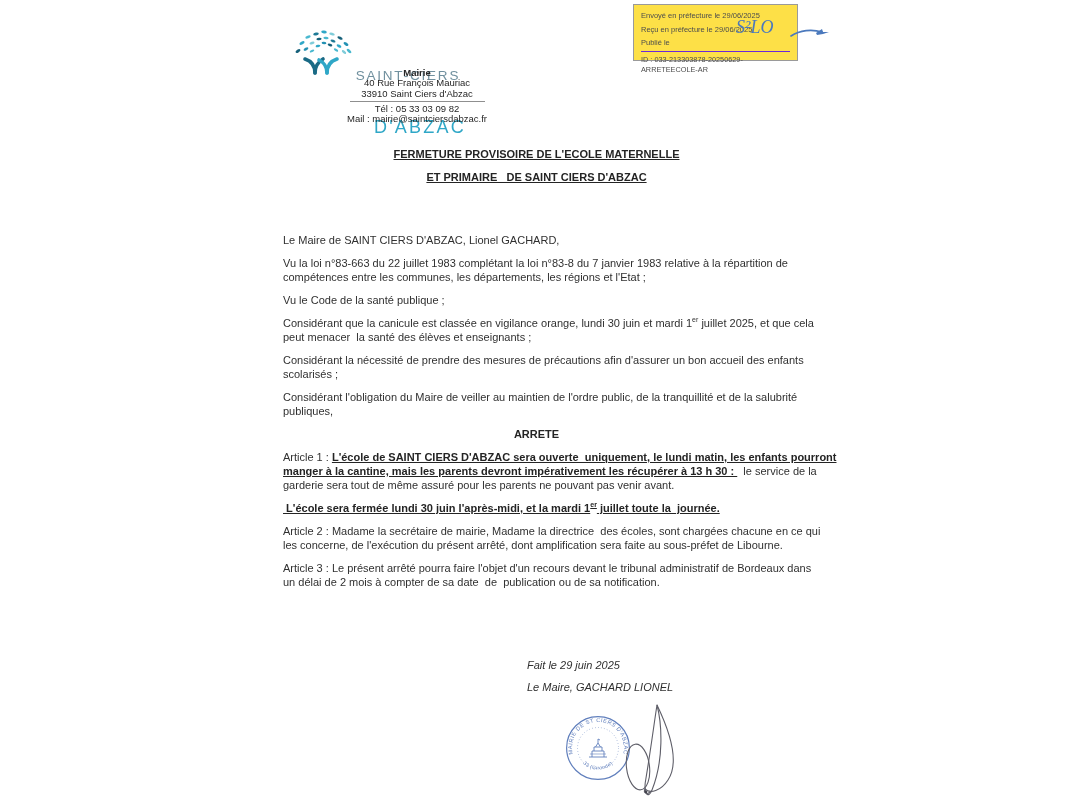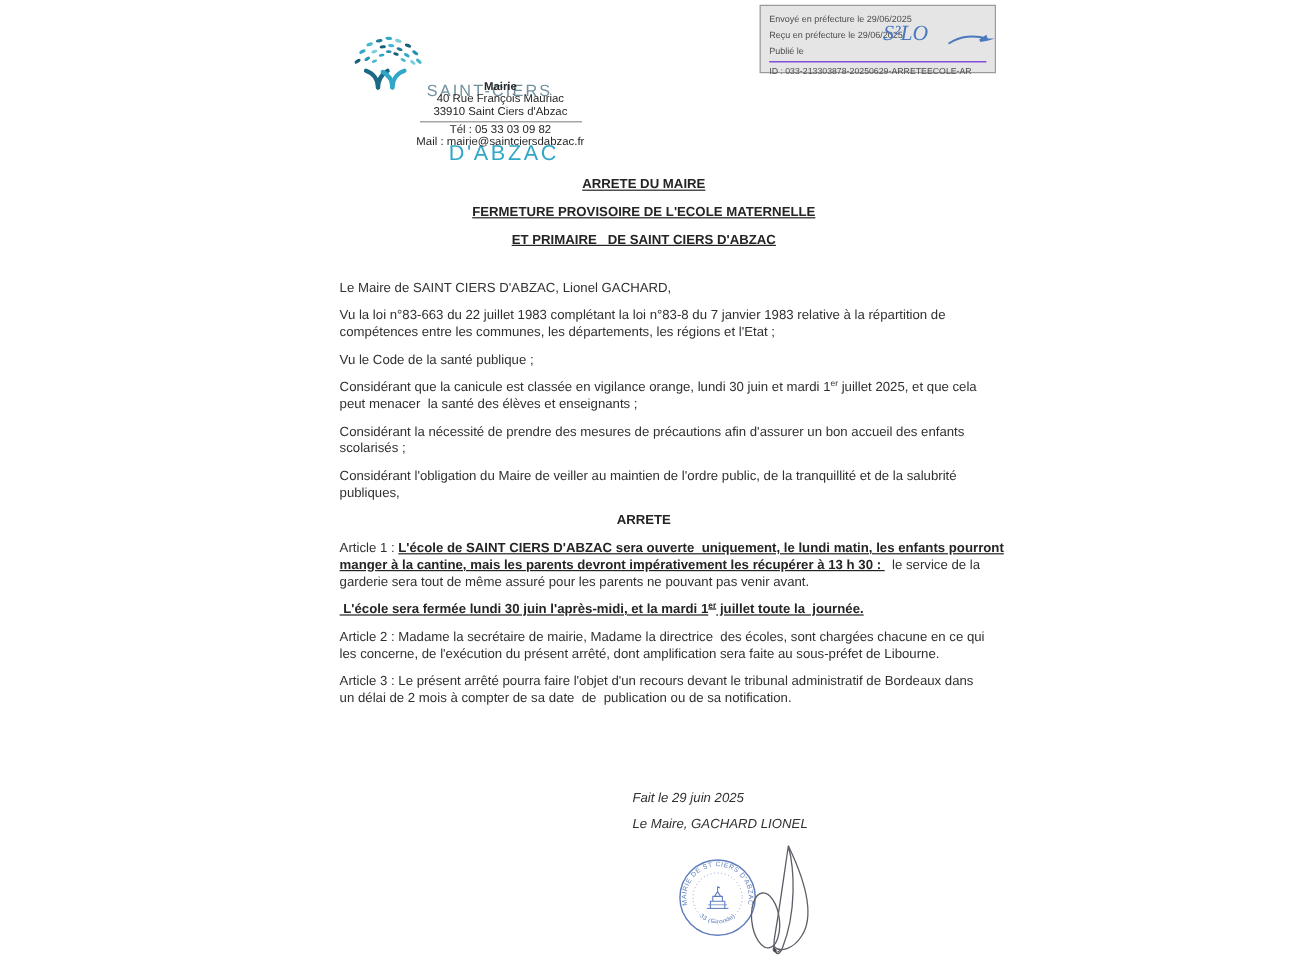--- a/index.html
+++ b/index.html
@@ -1,21 +1,21 @@
 <!DOCTYPE html>
 <html><head>
 <meta charset="utf-8">
 <style>
   html,body{margin:0;padding:0;background:#ffffff;}
   .page{position:relative;width:1080px;height:810px;background:#ffffff;overflow:hidden;
         font-family:"Liberation Sans",sans-serif;color:#2e2e2e;}
 
   
-  .pref-box{position:absolute;left:633px;top:4px;width:197px;height:57px;
-            border:1px solid #9a9a9a;background:#e5e5e5;box-sizing:border-box;
+  .pref-box{position:absolute;left:633px;top:4px;width:165px;height:57px;
+            border:1px solid #9a9a9a;background:#fde047;box-sizing:border-box;
             padding:4px 7px 0 7px;font-size:7.5px;color:#4d4d4d;}
   .pref-line{line-height:13.5px;white-space:pre;}
   .pref-id{border-top:1px solid #6d28d9;margin-top:1px;padding-top:3px;line-height:10px;
            font-size:7.3px;letter-spacing:0;}
   .s2lo{position:absolute;left:102px;top:13px;display:flex;align-items:flex-start;
         font-family:"Liberation Serif",serif;font-style:italic;font-weight:normal;
         font-size:18px;color:#4b79bd;line-height:18px;gap:20px;}
   .s2lo svg{margin:8px 0 0 -3px;}
 
   
@@ -111,21 +111,20 @@
       <div class="lh-org">Mairie</div>
       <div>40 Rue François Mauriac</div>
       <div>33910 Saint Ciers d'Abzac</div>
       <hr class="lh-sep">
       <div>Tél : 05 33 03 09 82</div>
       <div>Mail : mairie@saintciersdabzac.fr</div>
     </div>
   </div>
 
   <div class="title">
-    <div class="title-line">ARRETE DU MAIRE</div>
     <div class="title-line">FERMETURE PROVISOIRE DE L'ECOLE MATERNELLE</div>
     <div class="title-line">ET PRIMAIRE   DE SAINT CIERS D'ABZAC</div>
   </div>
 
   <div class="bodytext">
       <p class="para"><span>Le Maire de SAINT CIERS D'ABZAC, Lionel GACHARD,</span></p>
       <p class="para"><span>Vu la loi n°83-663 du 22 juillet 1983 complétant la loi n°83-8 du 7 janvier 1983 relative à la répartition de
 compétences entre les communes, les départements, les régions et l'Etat ;</span></p>
       <p class="para"><span>Vu le Code de la santé publique ;</span></p>
       <p class="para"><span>Considérant que la canicule est classée en vigilance orange, lundi 30 juin et mardi 1</span><sup>er</sup><span> juillet 2025, et que cela

